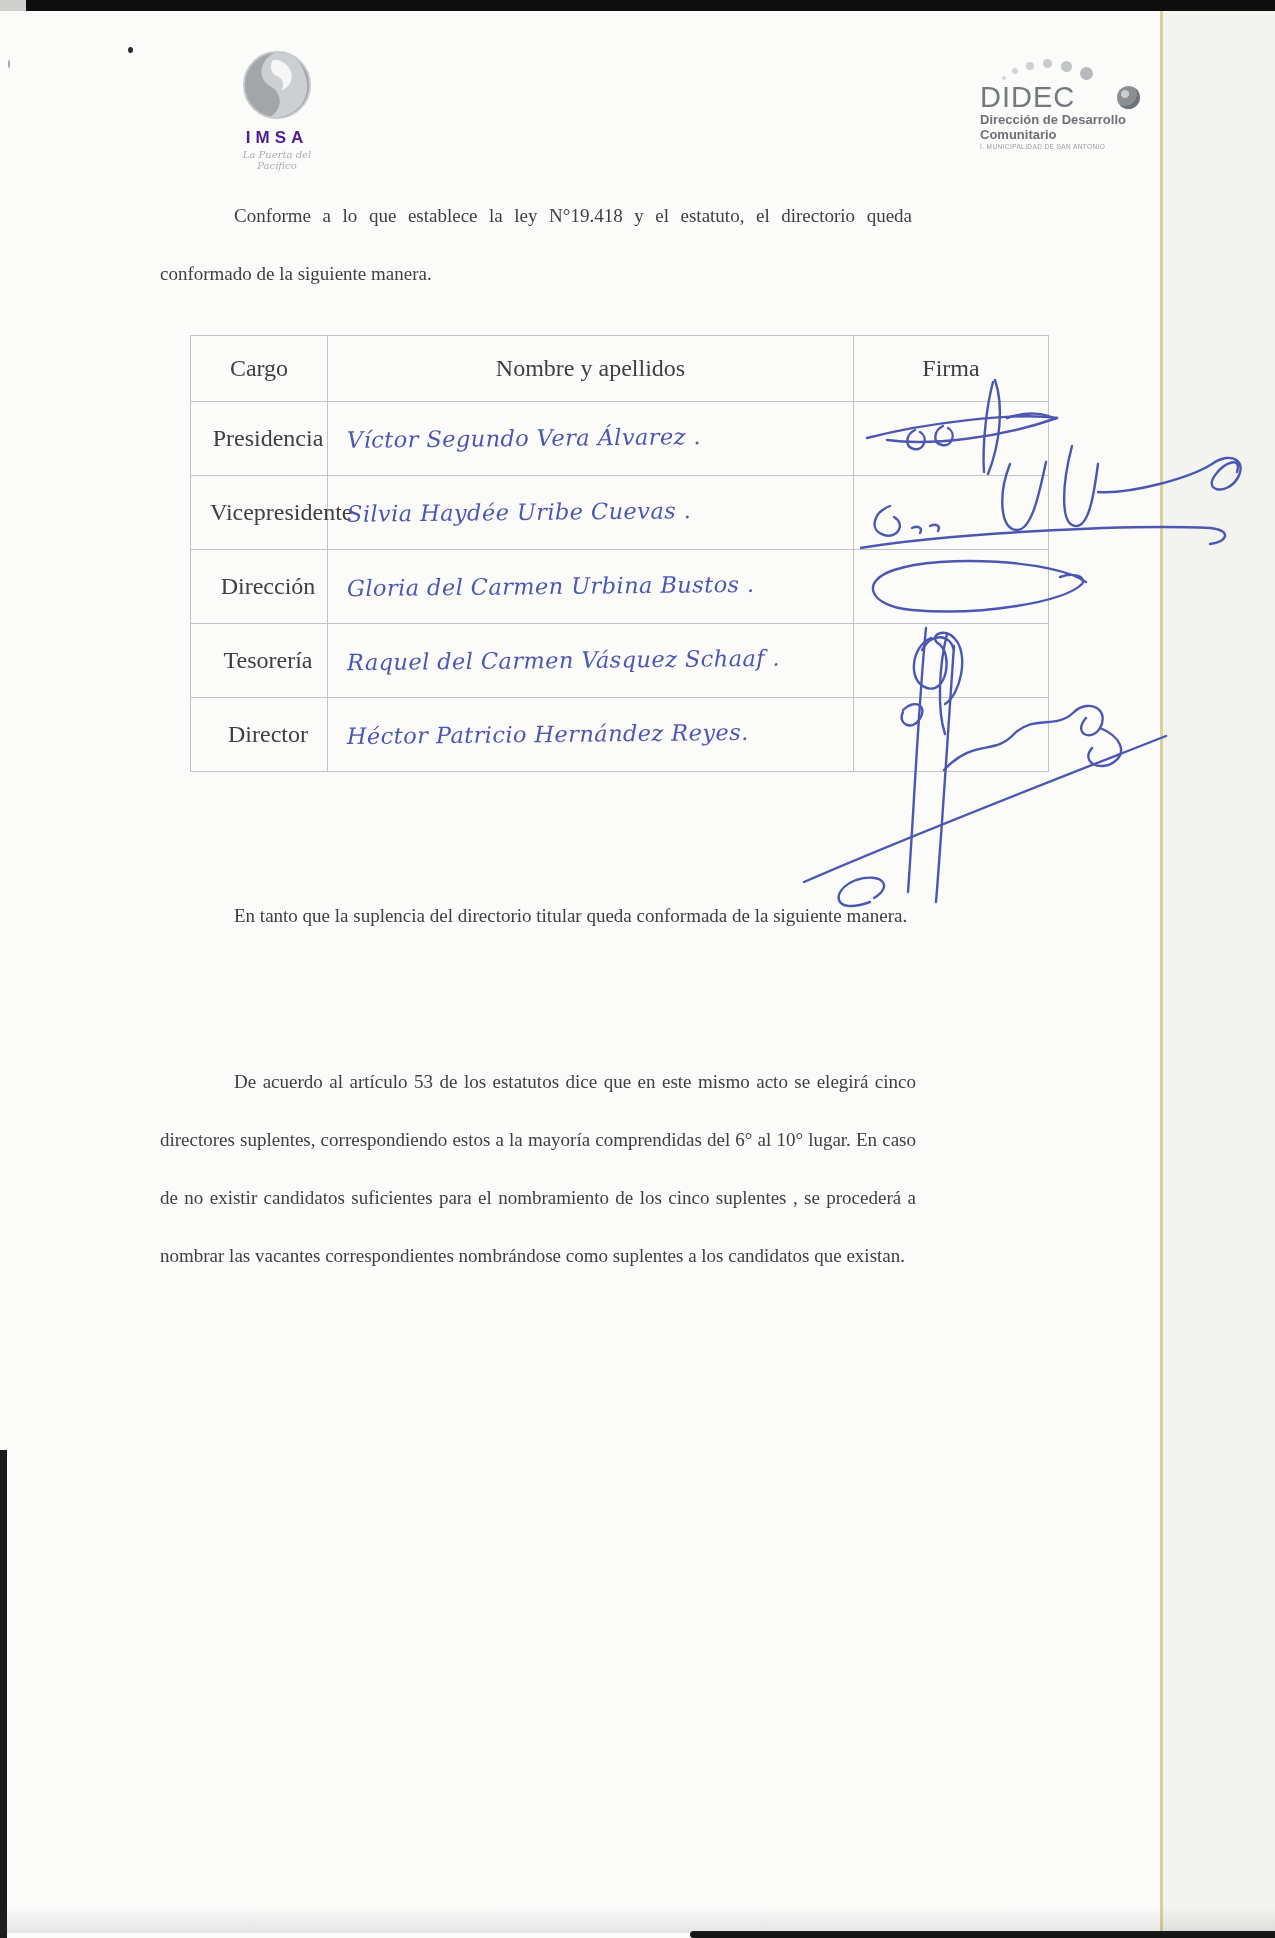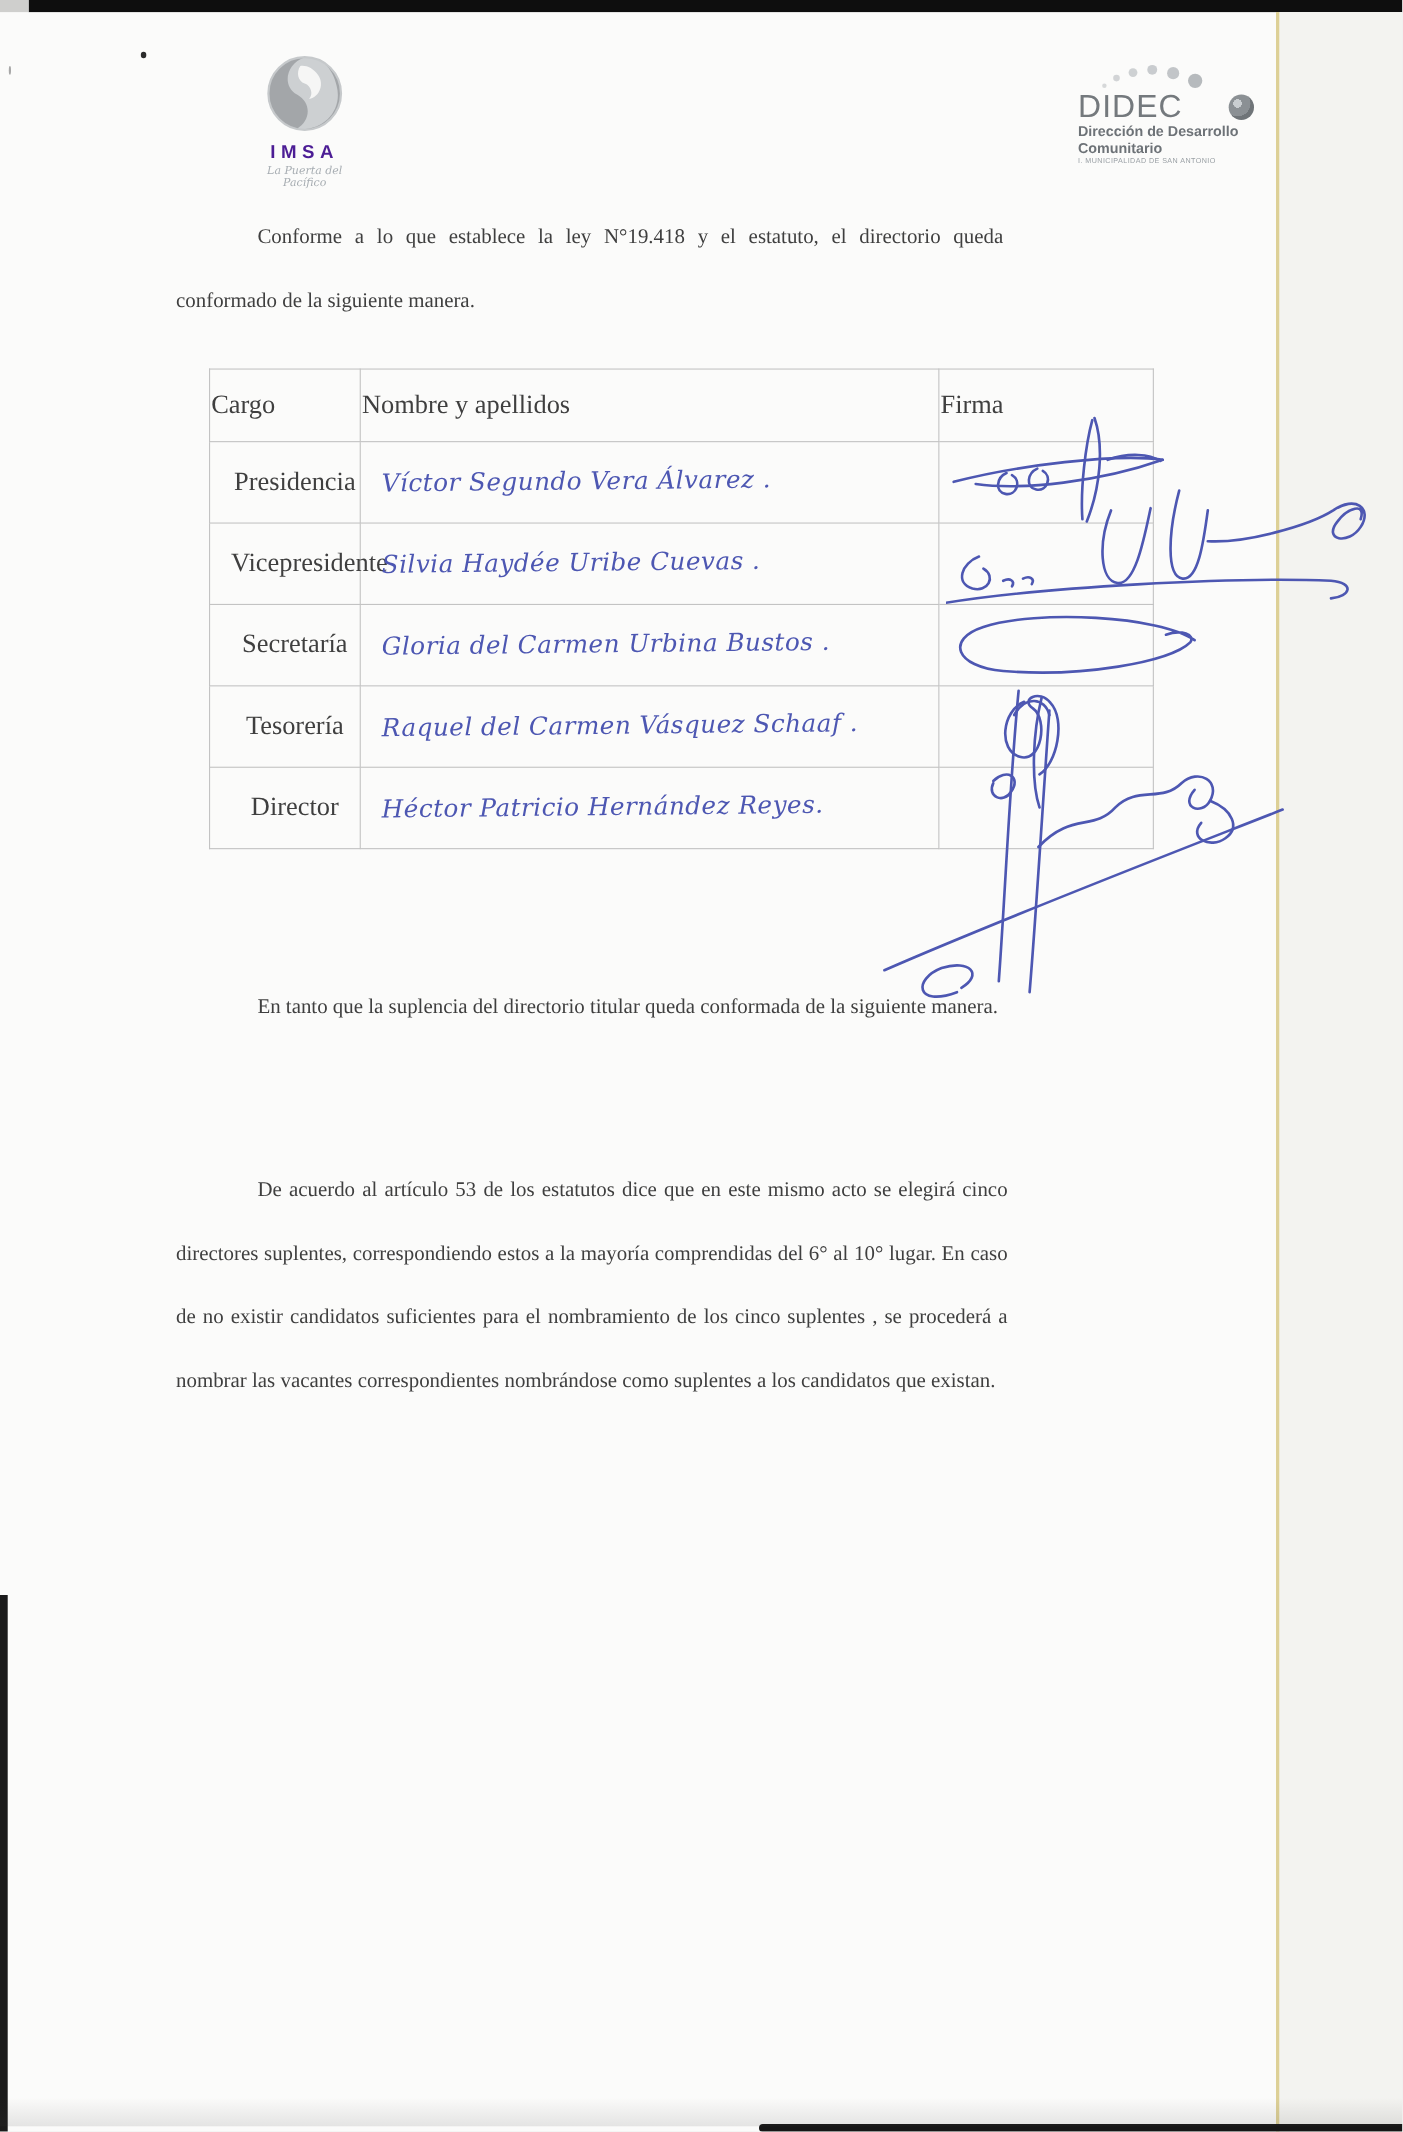--- a/index.html
+++ b/index.html
@@ -59,21 +59,21 @@
   .dir-table{
     position:absolute;left:190px;top:335px;width:858px;
     border-collapse:collapse;table-layout:fixed;
   }
   .dir-table td,.dir-table th{
     border:1px solid var(--border);
     font-weight:normal;
     font-size:24px;color:var(--text);
     background:transparent;
   }
-  .dir-table th{height:63px;text-align:left;}
+  .dir-table th{height:63px;text-align:center;}
   .dir-table td{height:71px;padding-left:19px;}
   col.c1{width:137px;} col.c2{width:526px;} col.c3{width:195px;}
   .cargo-cell{text-align:center;}
   .nombre-cell{padding-left:14px;}
   .hand{
     font-family:"DejaVu Serif",serif;font-style:italic;
     color:var(--ink);font-size:22.5px;letter-spacing:.4px;
     display:inline-block;transform:rotate(-.6deg);
     white-space:nowrap;
   }
@@ -142,21 +142,21 @@
       <td class="cargo-cell">Presidencia</td>
       <td class="nombre-cell"><span class="hand">Víctor Segundo Vera Álvarez .</span></td>
       <td></td>
     </tr>
     <tr>
       <td class="cargo-cell">Vicepresidente</td>
       <td class="nombre-cell"><span class="hand">Silvia Haydée Uribe Cuevas .</span></td>
       <td></td>
     </tr>
     <tr>
-      <td class="cargo-cell">Secretaría</td>
+      <td class="cargo-cell">Dirección</td>
       <td class="nombre-cell"><span class="hand">Gloria del Carmen Urbina Bustos .</span></td>
       <td></td>
     </tr>
     <tr>
       <td class="cargo-cell">Tesorería</td>
       <td class="nombre-cell"><span class="hand">Raquel del Carmen Vásquez Schaaf .</span></td>
       <td></td>
     </tr>
     <tr>
       <td class="cargo-cell">Director</td>

